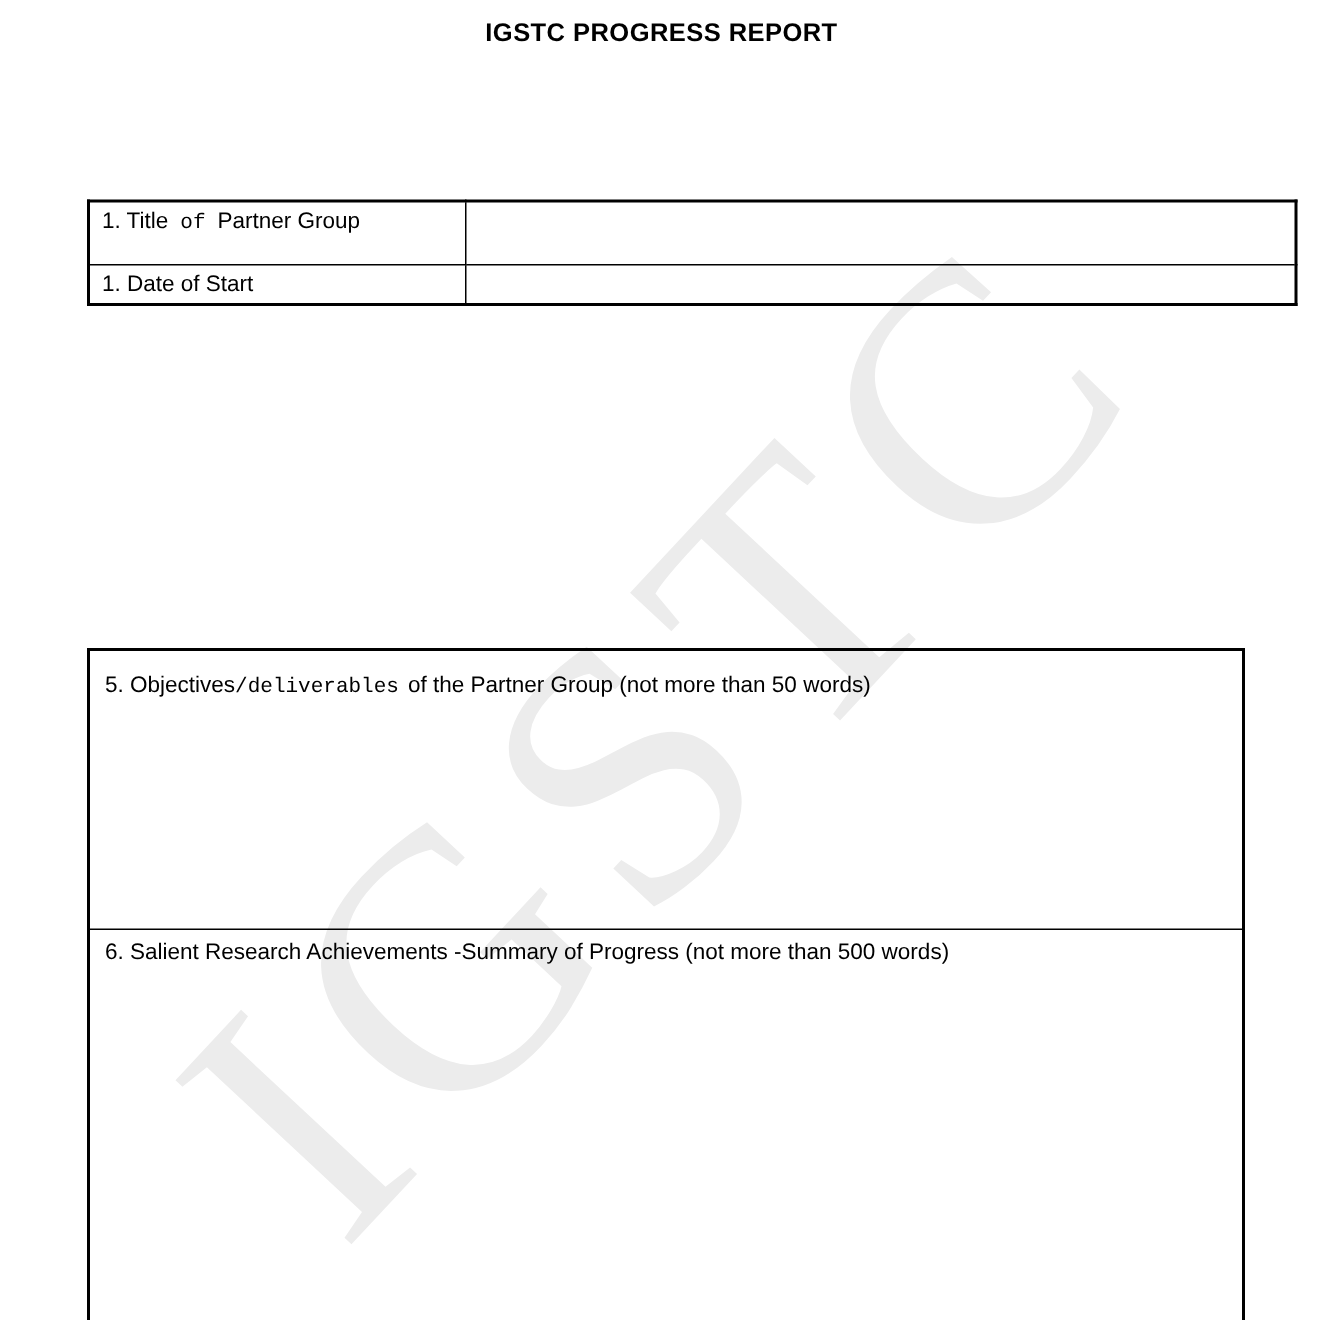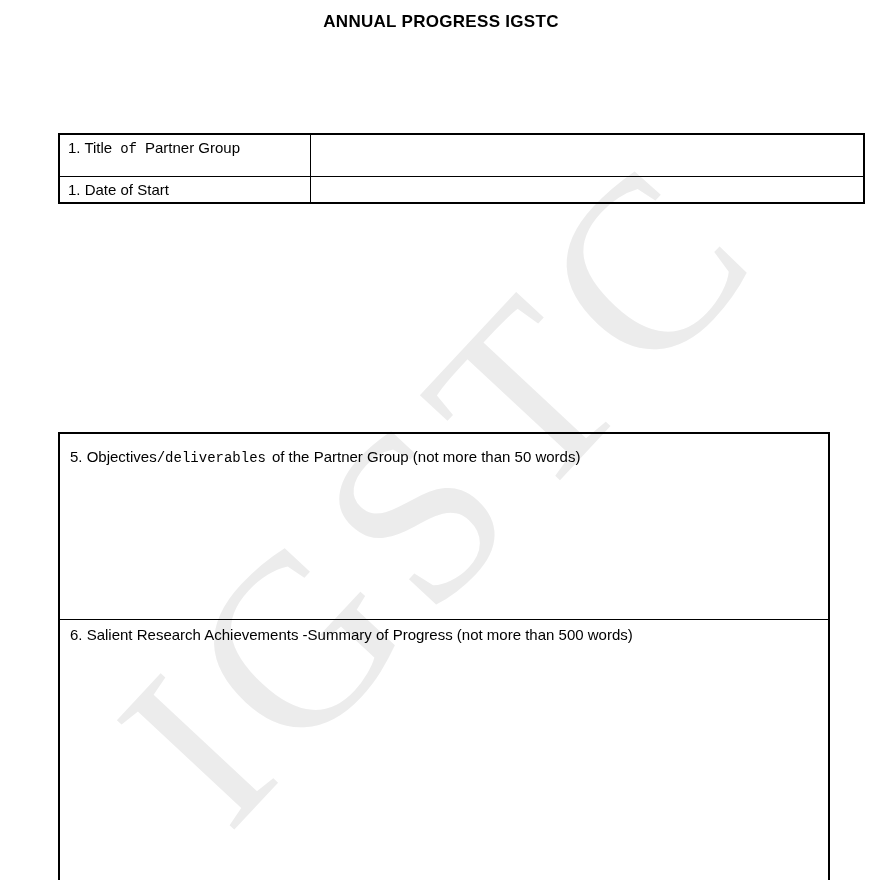--- a/index.html
+++ b/index.html
@@ -87,21 +87,21 @@
     font-size: 14px;
   }
   .mono-of { margin: 0 8px; }
   .mono-del { margin-right: 6px; }
 </style>
 </head>
 <body>
 
 <div class="watermark" style="color: rgb(236, 236, 236);">IGSTC</div>
 
-<div class="doc-title">ANNUAL PROGRESS IGSTC</div>
+<div class="doc-title">IGSTC PROGRESS REPORT</div>
 
 <table class="info-table">
   <tbody>
       <tr class="row-1">
     <td class="col-label">
       <span>1. Title</span><span class="mono mono-of">of</span><span>Partner Group</span>
     </td>
     <td class="col-value"></td>
   </tr>
   <tr class="row-4">

